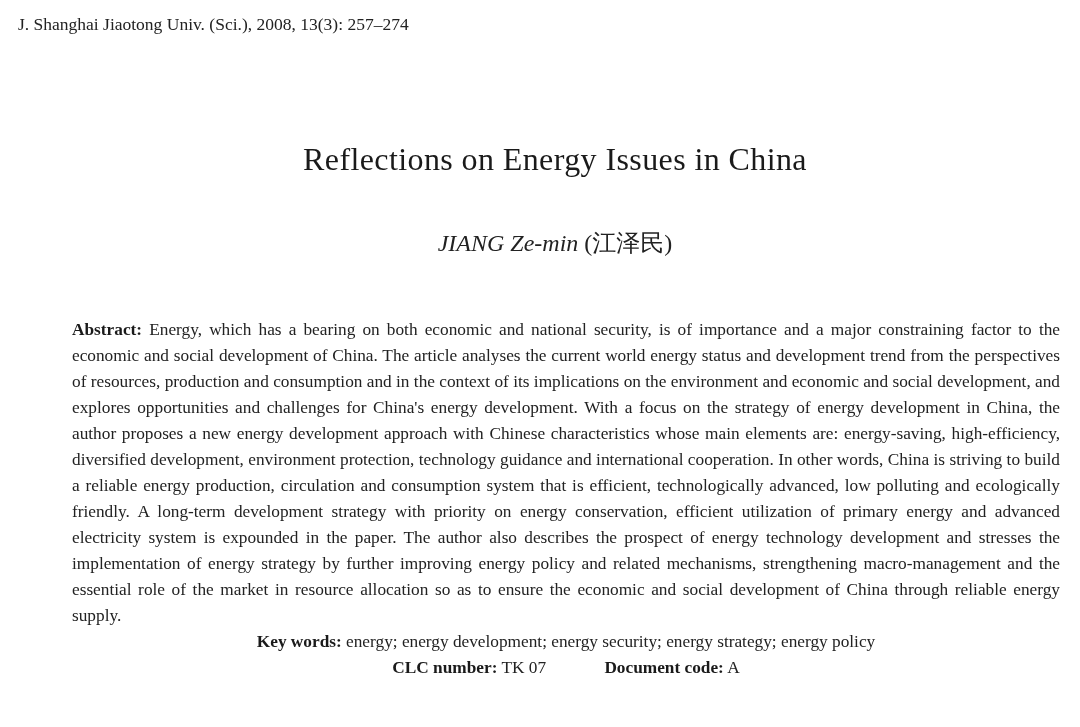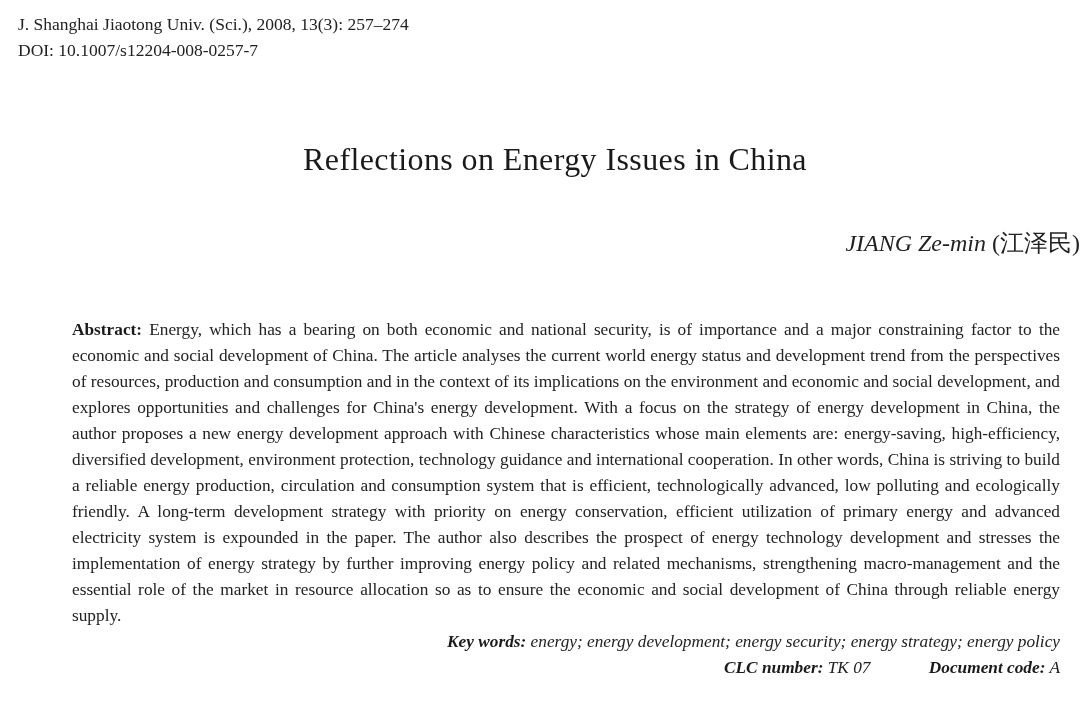--- a/index.html
+++ b/index.html
@@ -31,51 +31,50 @@
     font-size: 32px;
     font-weight: 400;
     letter-spacing: 0.4px;
     color: #1a1a1a;
   }
   .article-author {
     position: absolute;
     left: 30px;
     right: 0;
     top: 227px;
-    text-align: right;
+    text-align: center;
     font-size: 24px;
     color: #222222;
   }
   .article-author .name { font-style: italic; }
   .article-author .cn { font-style: normal; }
   .front-matter {
     position: absolute;
     left: 72px;
     right: 20px;
     top: 317px;
     font-size: 17.3px;
     line-height: 26px;
     color: #222222;
   }
   .abstract-para {
     text-align: justify;
     text-justify: inter-word;
   }
   .front-matter b { font-weight: 700; color: #1a1a1a; }
-  .meta-line { text-align: right; font-style: italic; }
+  .meta-line { text-align: center; }
   .doc-code-label { margin-left: 54px; }
 </style>
 </head>
 <body>
 
 <div class="page">
 
   <div class="journal-header">
     <div>J. Shanghai Jiaotong Univ. (Sci.), 2008, 13(3): 257–274</div>
-    <div>DOI: 10.1007/s12204-008-0257-7</div>
   </div>
 
   <h1 class="article-title">Reflections on Energy Issues in China</h1>
 
   <div class="article-author">
     <span class="name">JIANG Ze-min</span>
     <span class="cn">(江泽民)</span>
   </div>
 
   <div class="front-matter">

